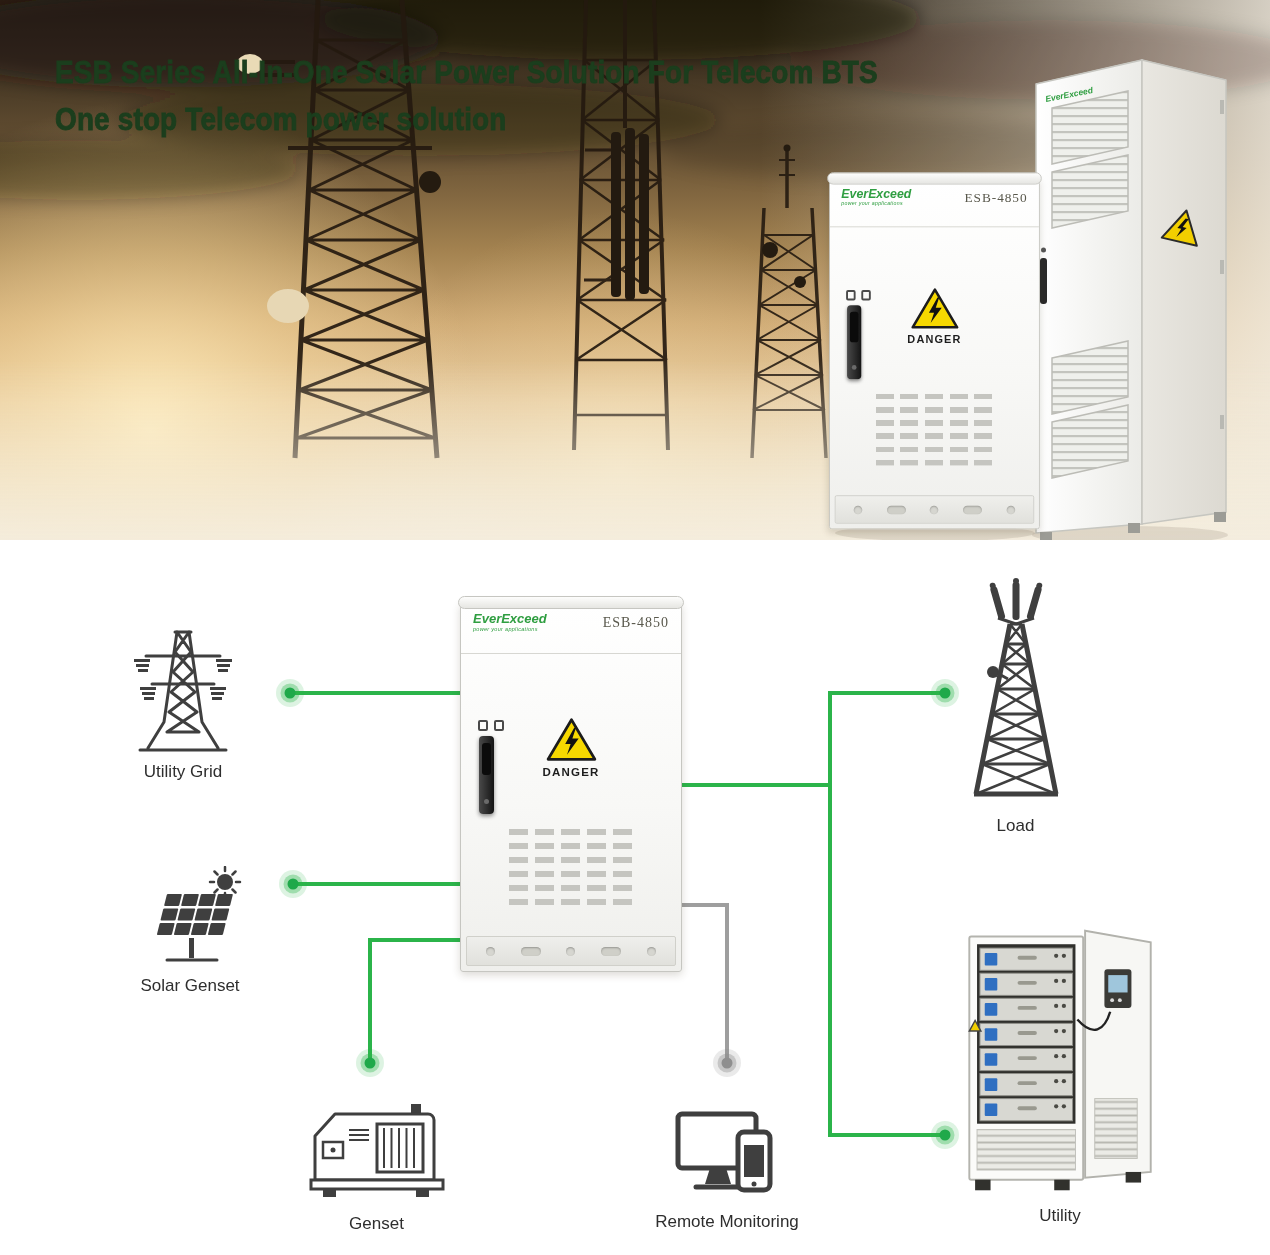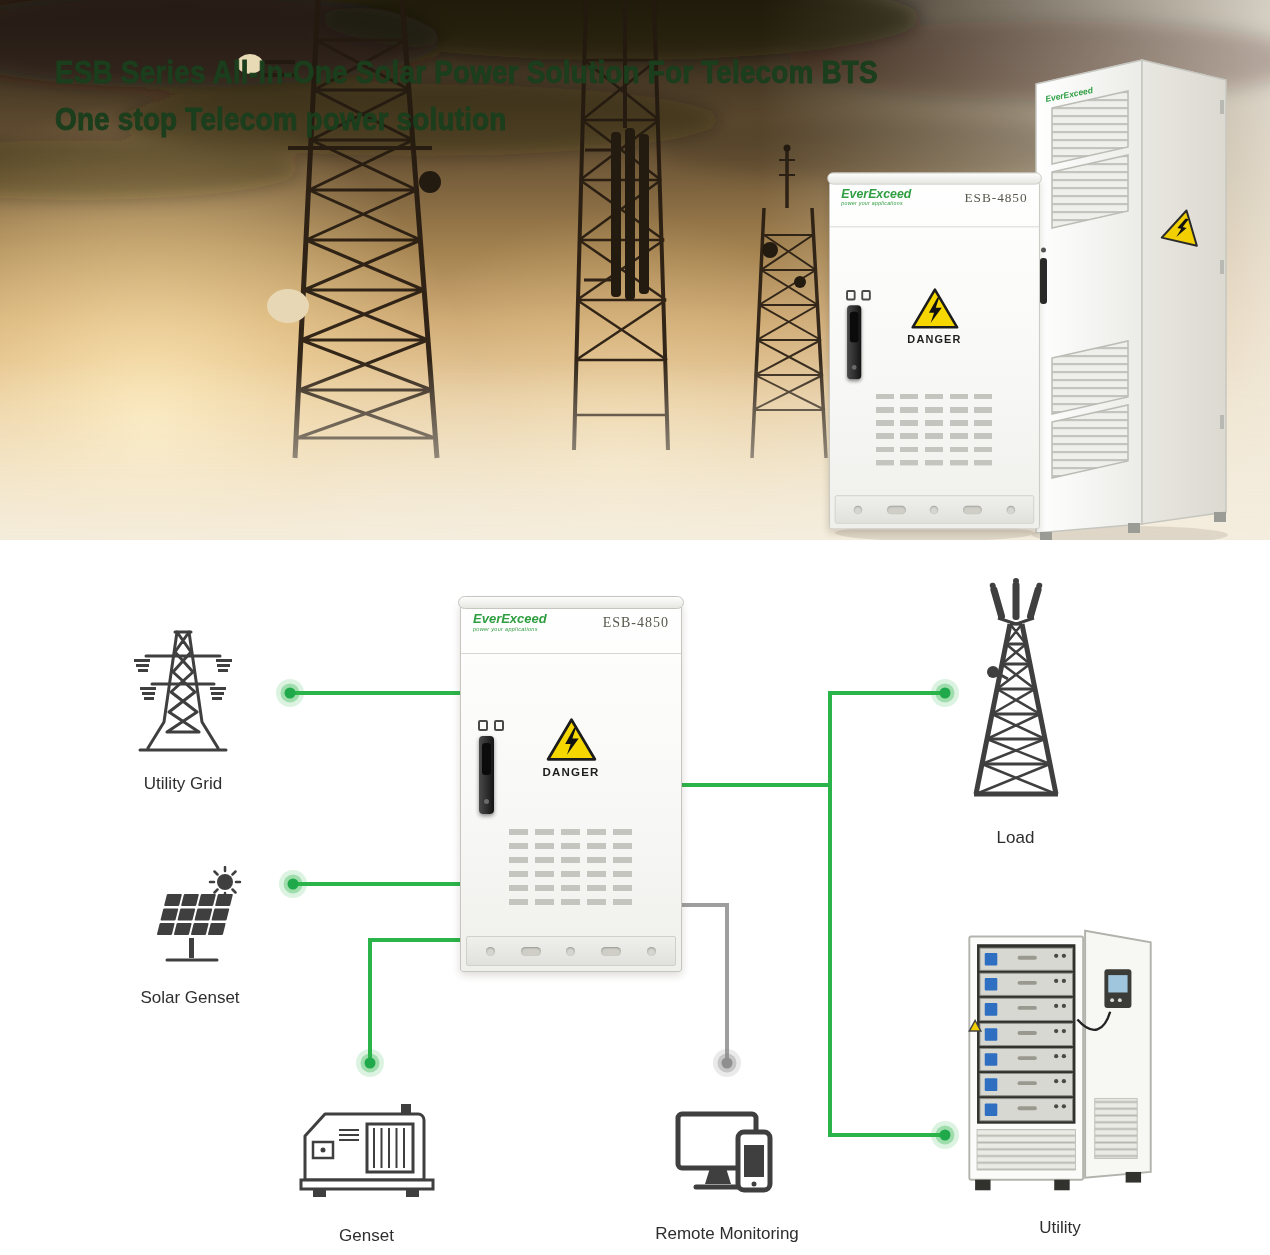--- a/index.html
+++ b/index.html
@@ -50,24 +50,24 @@
   .cab-base .o{width:20px;height:9px;border-radius:5px;background:#cfcfc8;
       box-shadow:inset 0 1px 2px rgba(0,0,0,.28);}
   .cab-base .h{width:9px;height:9px;border-radius:50%;background:#d6d6d0;
       box-shadow:inset 0 1px 2px rgba(0,0,0,.3);}
   .cab-hero{left:829px;top:176px;transform:scale(.95);transform-origin:top left;z-index:5;}
 
   
   .diagram{position:absolute;left:0;top:540px;width:1270px;height:715px;background:#fff;}
   .links{position:absolute;left:0;top:0;z-index:1;}
   .node{position:absolute;display:flex;flex-direction:column;align-items:center;z-index:2;}
-  .node-label{font-size:17px;color:#2e2e2e;margin-top:20px;text-align:center;white-space:nowrap;}
+  .node-label{font-size:17px;color:#2e2e2e;margin-top:8px;text-align:center;white-space:nowrap;}
   .node-utility{left:108px;top:86px;width:150px;}
   .node-solar{left:120px;top:326px;width:140px;}
-  .node-genset{left:284px;top:548px;width:165px;}
+  .node-genset{left:294px;top:548px;width:165px;}
   .node-load{left:958px;top:36px;width:115px;justify-content:flex-end;}
   .node-remote{left:647px;top:568px;width:160px;}
   .node-battery{left:955px;top:383px;width:210px;}
   .cab-diagram{left:460px;top:60px;}
   .esb-label{position:absolute;left:430px;top:446px;width:280px;z-index:2;text-align:center;
       font-size:17.5px;color:#2b2b2b;line-height:1.55;}
 </style>
 </head>
 <body>
 

